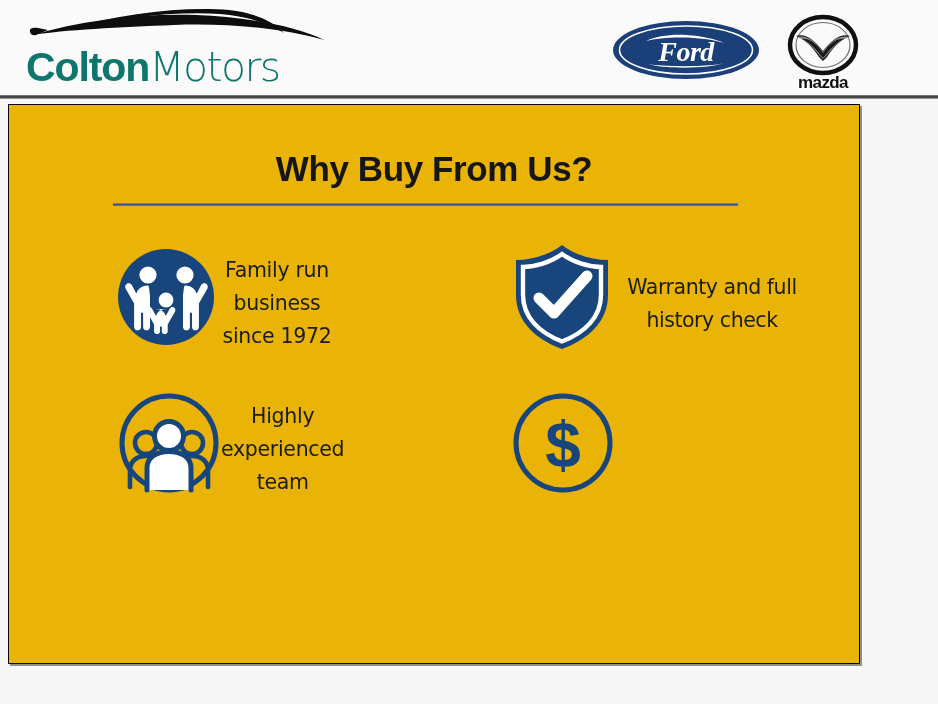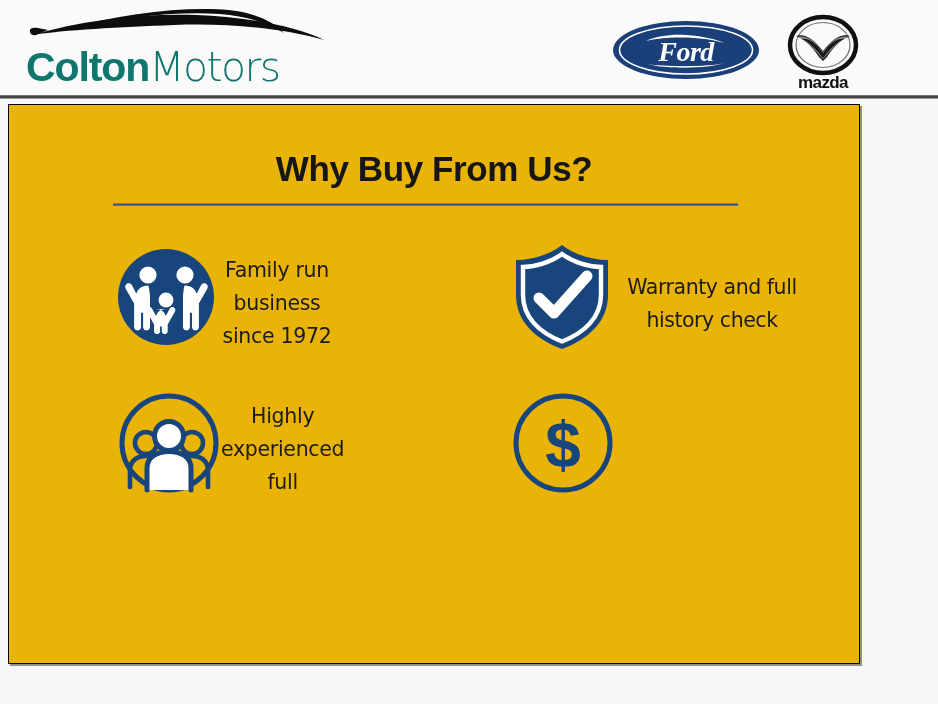--- a/index.html
+++ b/index.html
@@ -247,21 +247,21 @@
               <path d="M13 96 L 13 79 C 13 70, 20 65, 29 65 C 34 65, 38.5 66.6, 41.5 69.5"></path>
               <circle cx="75" cy="52" r="11"></circle>
               <path d="M91 96 L 91 79 C 91 70, 84 65, 75 65 C 70 65, 65.5 66.6, 62.5 69.5"></path>
             </g>
             <g fill="#ffffff" stroke="#17457c" stroke-width="5" stroke-linecap="round" stroke-linejoin="round">
               <circle cx="52" cy="45" r="14.5"></circle>
               <path d="M30 99 L 30 77 C 30 66.5, 39.5 60.5, 52 60.5 C 64.5 60.5, 74 66.5, 74 77 L 74 99"></path>
             </g>
           </svg>
         </div>
-        <div class="cell-label">Highly experienced full</div>
+        <div class="cell-label">Highly experienced team</div>
       </div>
 
       <div class="cell cell-fin">
         <div class="cell-icon">
           <svg width="104" height="104" viewBox="0 0 104 104">
             <circle cx="52" cy="52" r="47" fill="none" stroke="#17457c" stroke-width="5"></circle>
             <text x="52" y="76" font-family="Liberation Sans, sans-serif" font-size="64" font-weight="700" text-anchor="middle" fill="#17457c">$</text>
           </svg>
         </div>
       </div>

